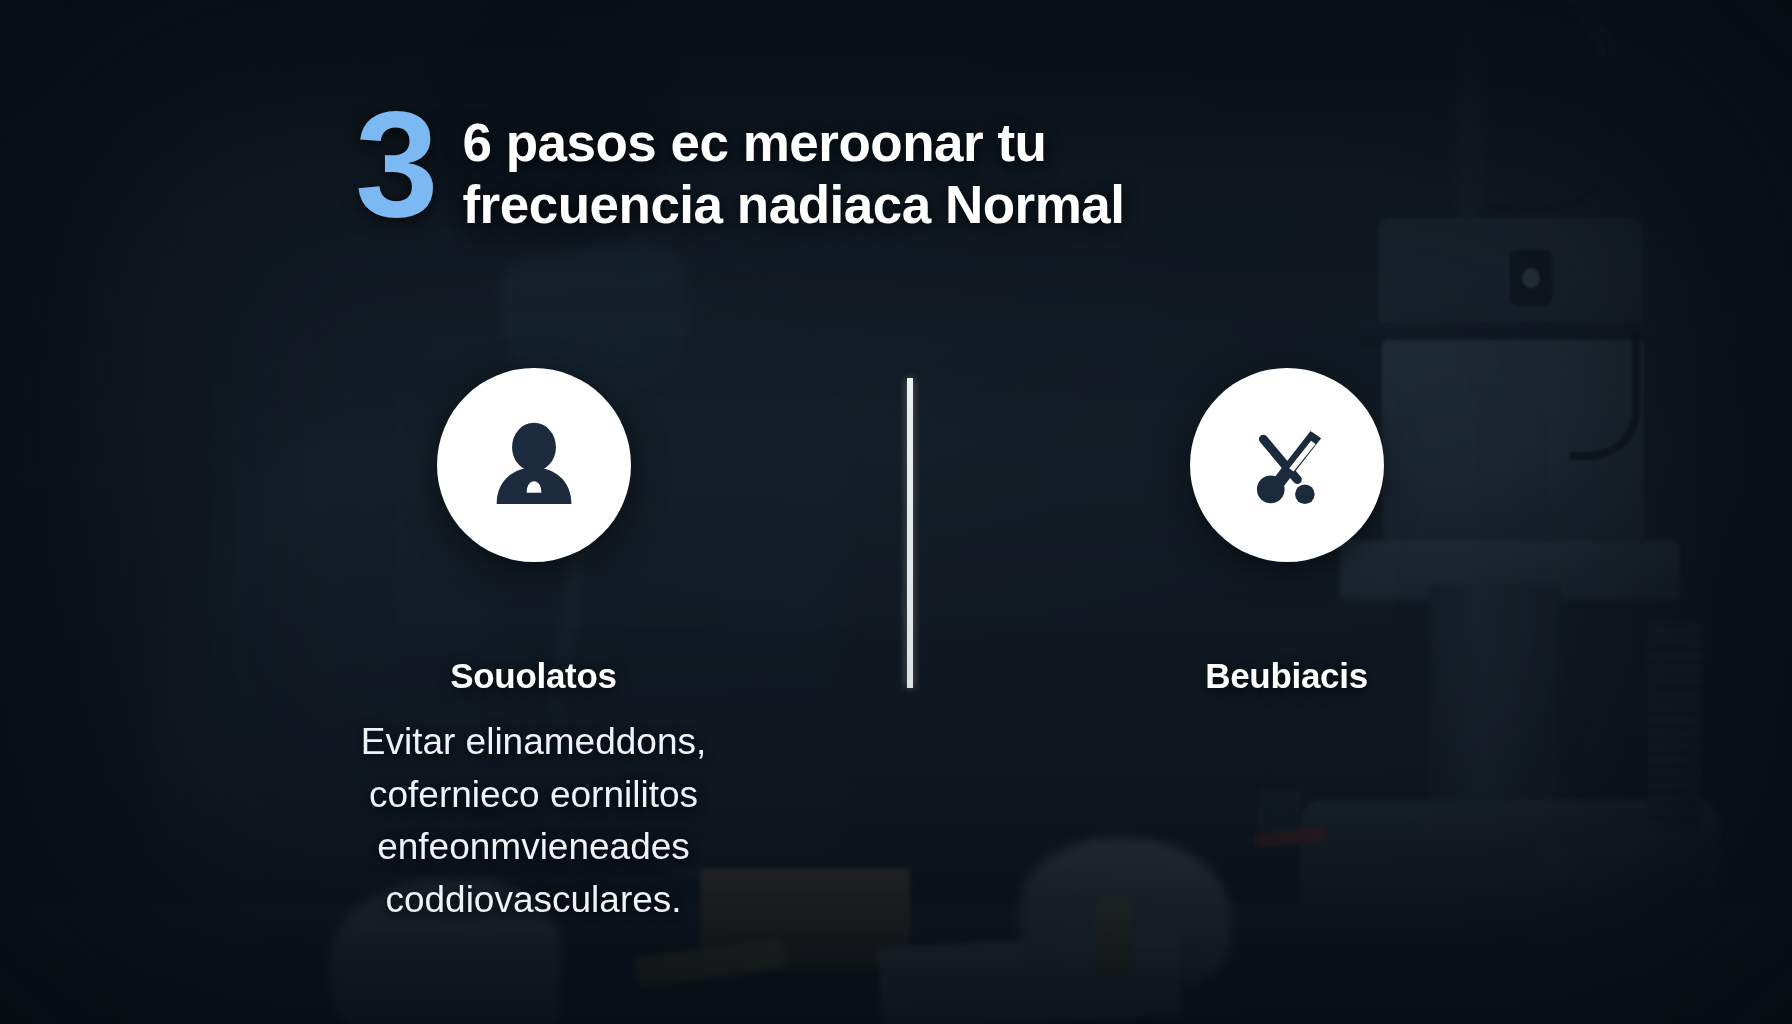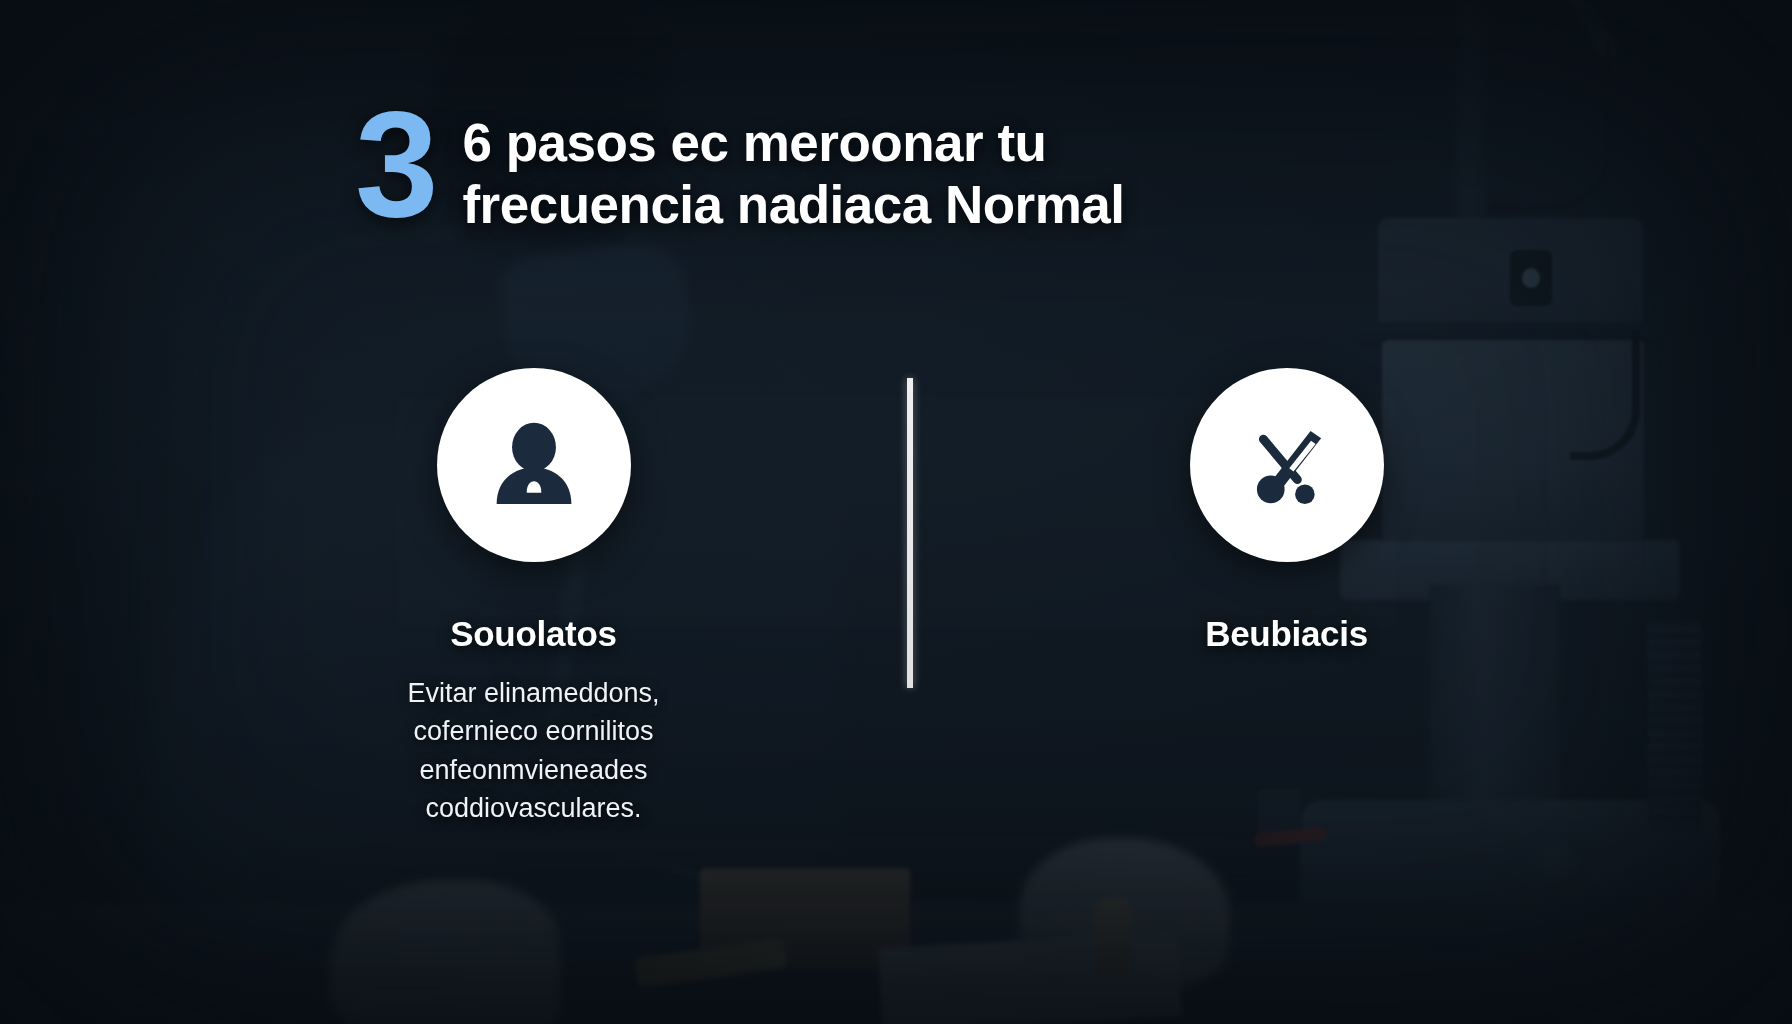--- a/index.html
+++ b/index.html
@@ -250,29 +250,29 @@
     padding:0 22px;
   }
   .icon-circle {
     width:194px; height:194px; border-radius:50%;
     background:#ffffff;
     display:flex; align-items:center; justify-content:center;
     box-shadow:0 10px 34px rgba(0,0,0,.5);
   }
   .icon-circle svg { width:104px; height:104px; display:block; }
   .col-title {
-    margin-top:52px;
+    margin-top:94px;
     font-size:35px; font-weight:bold; color:#ffffff;
     letter-spacing:-.3px;
     text-shadow:0 3px 14px rgba(0,0,0,.8);
     text-align:center;
   }
   .col-body {
     margin-top:20px;
-    font-size:27px; line-height:1.42; color:#eef3f8;
+    font-size:37px; line-height:1.42; color:#eef3f8;
     text-align:center;
     text-shadow:0 2px 12px rgba(0,0,0,.85);
     max-width:360px;
   }
   .divider {
     width:3px; height:310px; margin-top:10px;
     background:linear-gradient(180deg, rgba(255,255,255,.92), rgba(255,255,255,.86));
     box-shadow:0 0 8px rgba(255,255,255,.35);
     flex:0 0 auto;
   }

